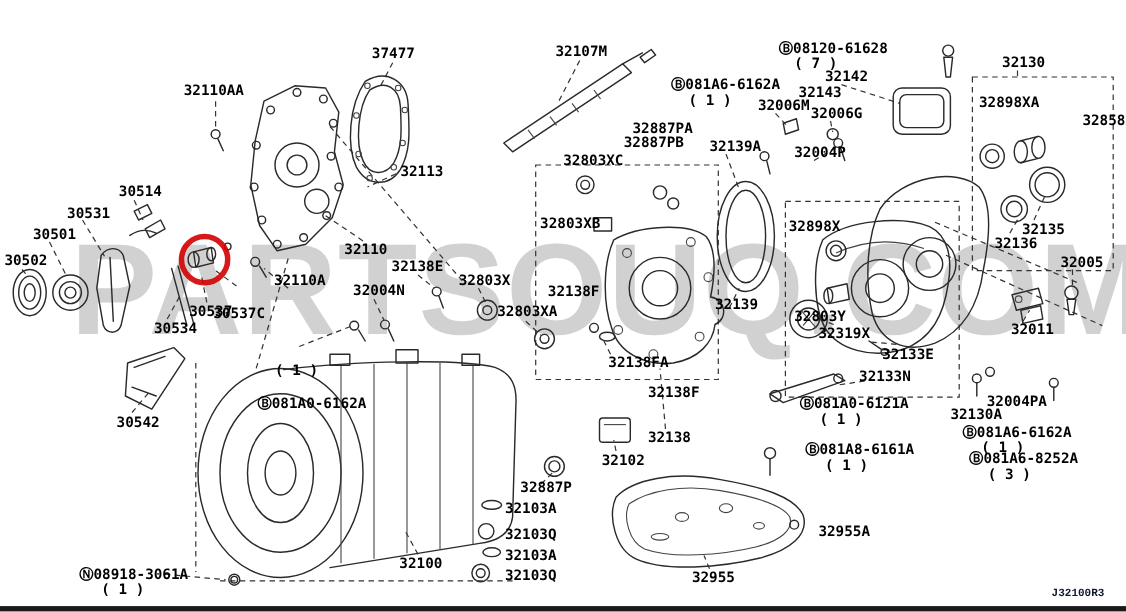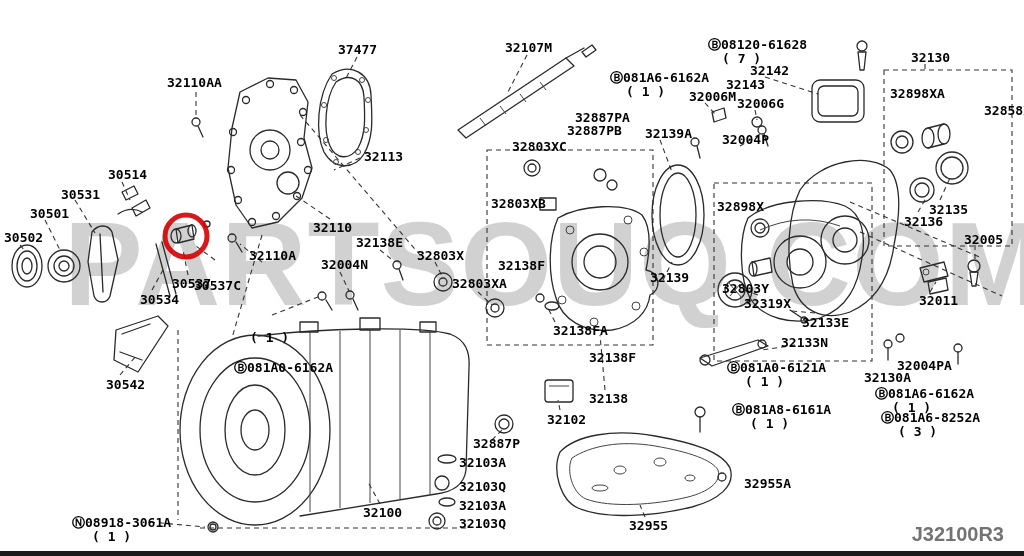--- a/index.html
+++ b/index.html
@@ -15,22 +15,22 @@
   }
   svg.art{position:absolute;left:0;top:0;z-index:2;}
   .labels-layer{position:absolute;left:0;top:0;width:100%;height:100%;z-index:3;}
   .lbl{
     position:absolute;font-family:"DejaVu Sans Mono","DejaVu Sans",monospace;
     font-weight:bold;font-size:13px;line-height:14px;color:#000;
     white-space:nowrap;cursor:pointer;
   }
   .diagram-code{
     position:absolute;right:20px;bottom:10px;z-index:3;
-    font-family:Liberation Sans, sans-serif;
-    font-weight:bold;font-size:20px;color:#737373;
+    font-family:Liberation Mono, monospace;
+    font-weight:bold;font-size:10px;color:#0f172a;
   }
   .bottom-bar{position:absolute;left:0;bottom:0;width:100%;height:5px;background:#1a1a1a;z-index:4;}
   
   .ln{stroke:#2a2a2a;fill:none;stroke-width:1.3;stroke-linejoin:round;stroke-linecap:round;}
   .dash{stroke:#333;fill:none;stroke-width:1.1;stroke-dasharray:5 4;}
   .thin{stroke:#444;fill:none;stroke-width:1;}
 </style>
 </head>
 <body>
 

